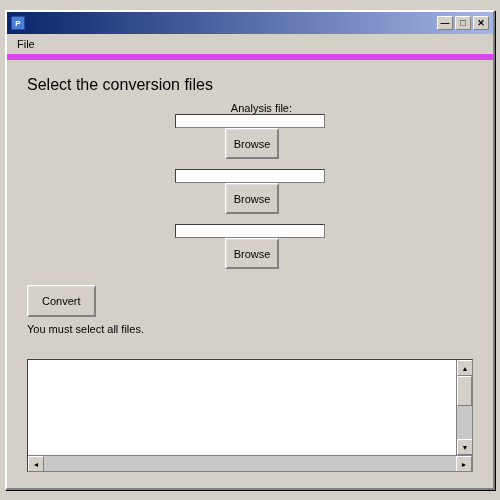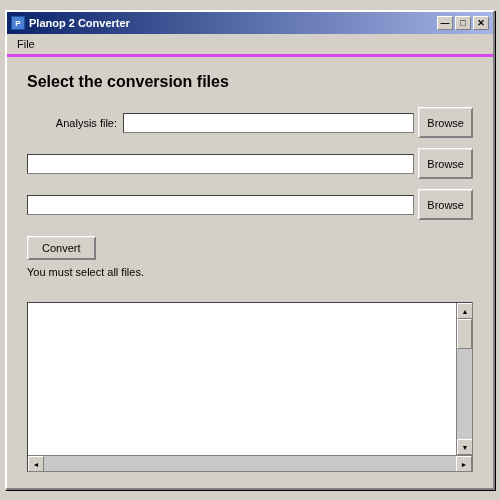--- a/index.html
+++ b/index.html
@@ -90,21 +90,21 @@
       background: #d4d0c8;
     }
 
     .title-btn.close span {
       color: #000;
     }
 
     .menu-bar {
       background: #d4d0c8;
       padding: 2px 4px;
-      border-bottom: 3px solid #d946ef;
+      border-bottom: 6px solid #d946ef;
       flex-shrink: 0;
     }
 
     .menu-item {
       display: inline-block;
       padding: 2px 6px;
       cursor: pointer;
       font-size: 11px;
     }
 
@@ -112,29 +112,30 @@
       flex: 1;
       padding: 16px 20px;
       display: flex;
       flex-direction: column;
       gap: 0;
       overflow: hidden;
     }
 
     .page-title {
       font-size: 16px;
-      font-weight: bold;
-      color: #000;
-      margin-bottom: 16px;
+      font-weight: normal;
+      color: #000;
+      margin-bottom: 8px;
     }
 
     .form-row {
       display: flex;
       align-items: center;
       margin-bottom: 10px;
+      flex-direction: column;
     }
 
     .form-label {
       width: 90px;
       text-align: right;
       margin-right: 6px;
       font-size: 11px;
       color: #000;
       flex-shrink: 0;
     }
@@ -165,21 +166,21 @@
       white-space: nowrap;
     }
 
     .convert-section {
       margin-top: 6px;
       margin-bottom: 6px;
     }
 
     .convert-btn {
       padding: 2px 14px;
-      height: 24px;
+      height: 32px;
       background: #d4d0c8;
       border: 1px solid #ffffff;
       border-right-color: #808080;
       border-bottom-color: #808080;
       box-shadow: inset 1px 1px 0 #dfdfdf, inset -1px -1px 0 #808080;
       font-size: 11px;
       cursor: pointer;
     }
 
     .status-text {
@@ -289,21 +290,20 @@
     }
   </style>
 </head>
 <body>
 
 <div class="window">
 
   <div class="title-bar">
     <div class="title-bar-text">
       <div class="title-icon">P</div>
-      <span>Planop 2 Converter</span>
     </div>
     <div class="title-controls">
       <div class="title-btn">
         <span>—</span>
       </div>
       <div class="title-btn">
         <span>□</span>
       </div>
       <div class="title-btn close">
         <span>✕</span>

